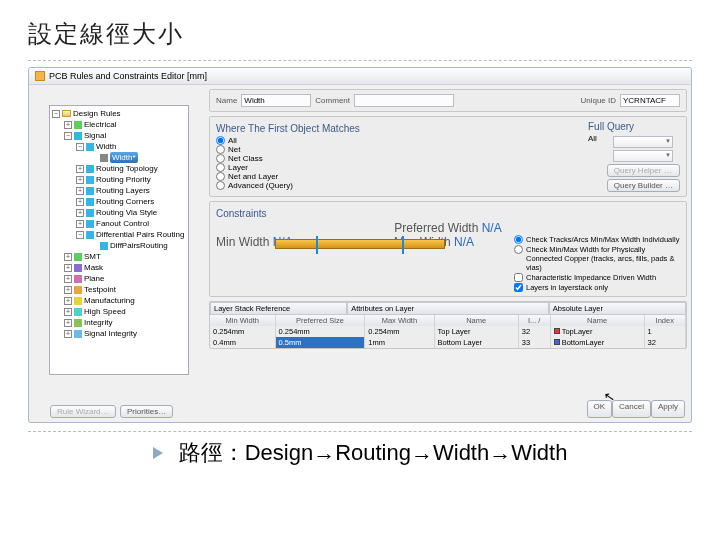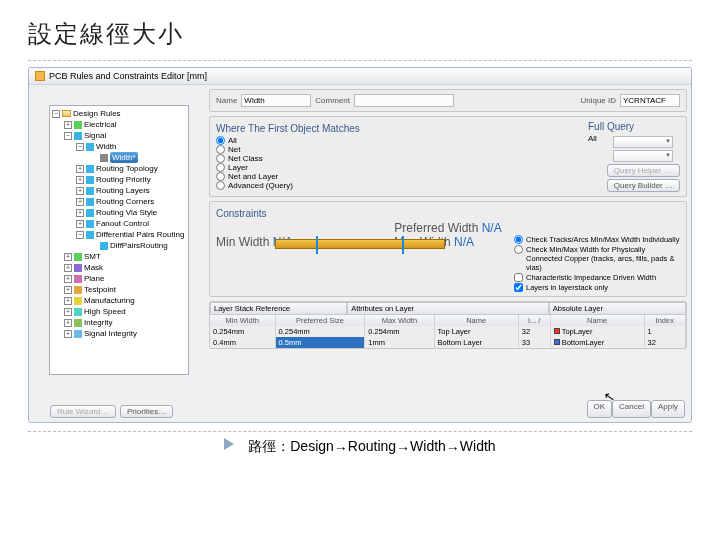--- a/index.html
+++ b/index.html
@@ -43,21 +43,21 @@
 .checks input { width:9px; height:9px; margin-top:0; }
 .ghead { background:linear-gradient(#f8f8fb,#e1e4ea); border:1px solid #c3cad4; padding:1px 3px; font-size:7.5px; }
 table.g { border-collapse:collapse; width:100%; }
 table.g td, table.g th { border-right:1px solid #d0d4da; padding:1px 3px; font-size:7.5px; white-space:nowrap; }
 table.g th { background:linear-gradient(#f8f8fb,#e1e4ea); font-weight:400; color:#555; }
 .selcell { background:#2d71c1; color:#fff; }
 .layer-dot { display:inline-block; width:6px; height:6px; border:1px solid #444; margin-right:2px; }
 .footer { position:absolute; bottom:4px; left:15px; right:0; display:flex; justify-content:space-between; padding:0 6px; }
 .footer .right { display:flex; }
 .cursor { position:absolute; right:76px; bottom:18px; font-size:13px; transform:rotate(-10deg); pointer-events:none; }
-.caption { text-align:center; font-size:14px; margin-top:6px; }
+.caption { text-align:center; font-size:22px; margin-top:6px; }
 .caption .tri { display:inline-block; width:0; height:0; border-top:6px solid transparent; border-bottom:6px solid transparent; border-left:10px solid #8ea9c6; margin-right:10px; vertical-align:1px; }
 .arrow { font-family: Arial; }
 </style>
 </head>
 <body>
 
 <div class="slide">
   <div class="slide-title">設定線徑大小</div>
   <div class="dashed"></div>
 

